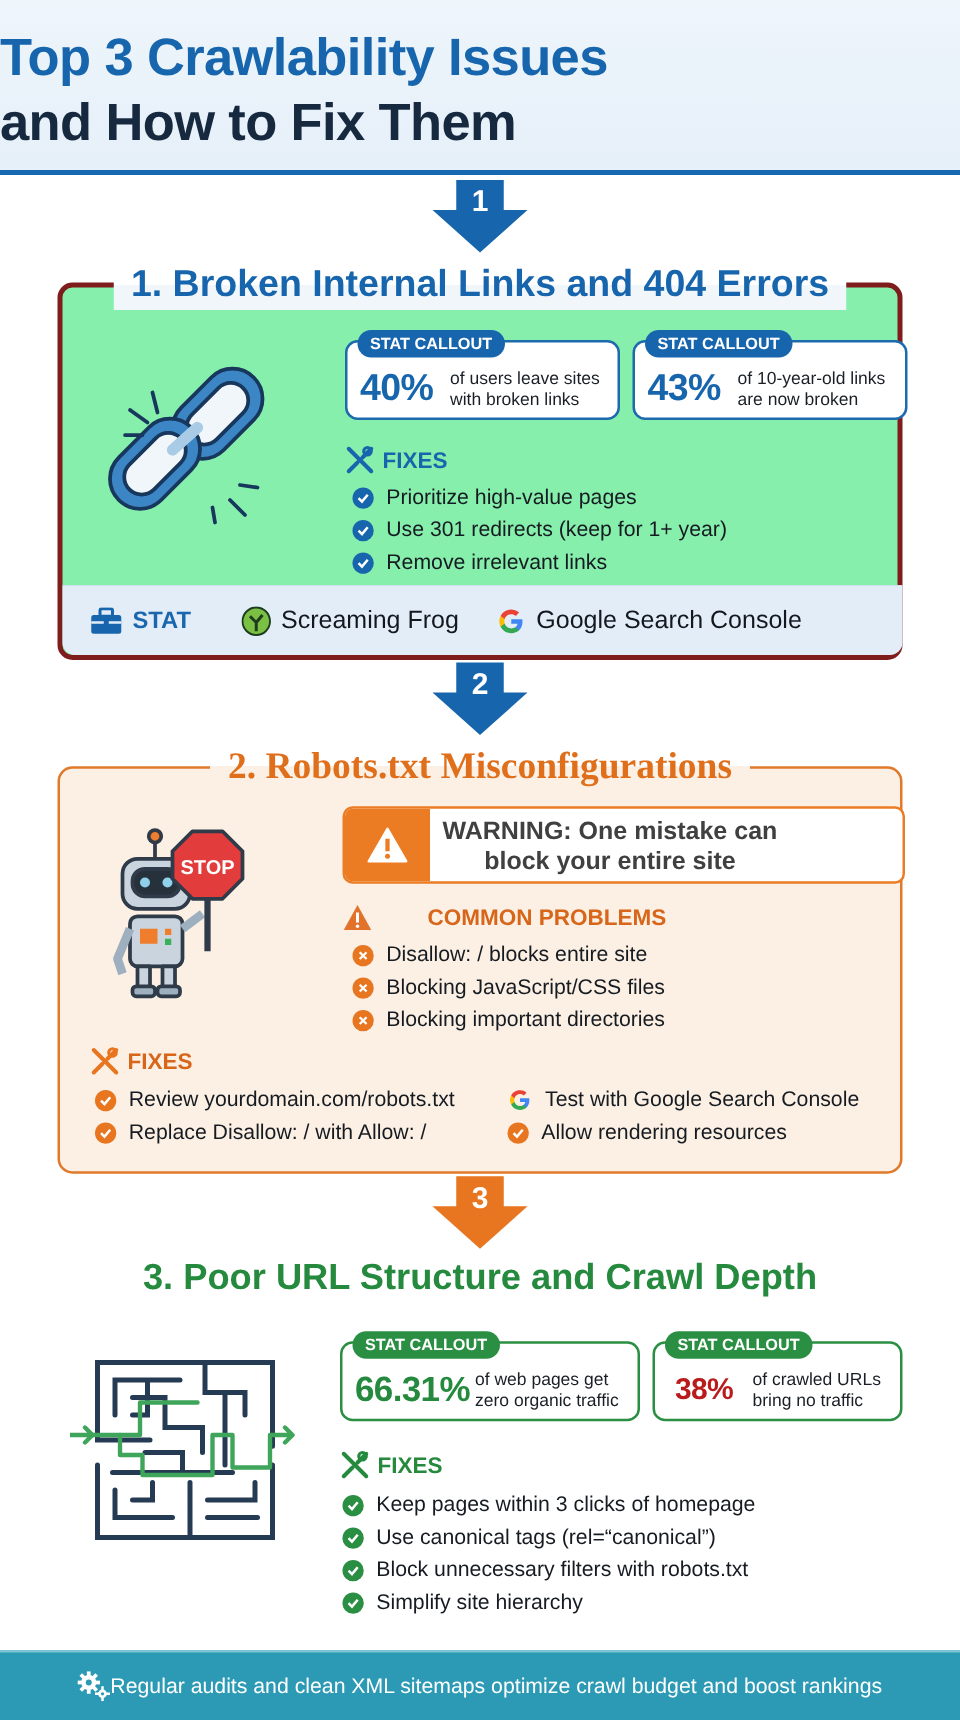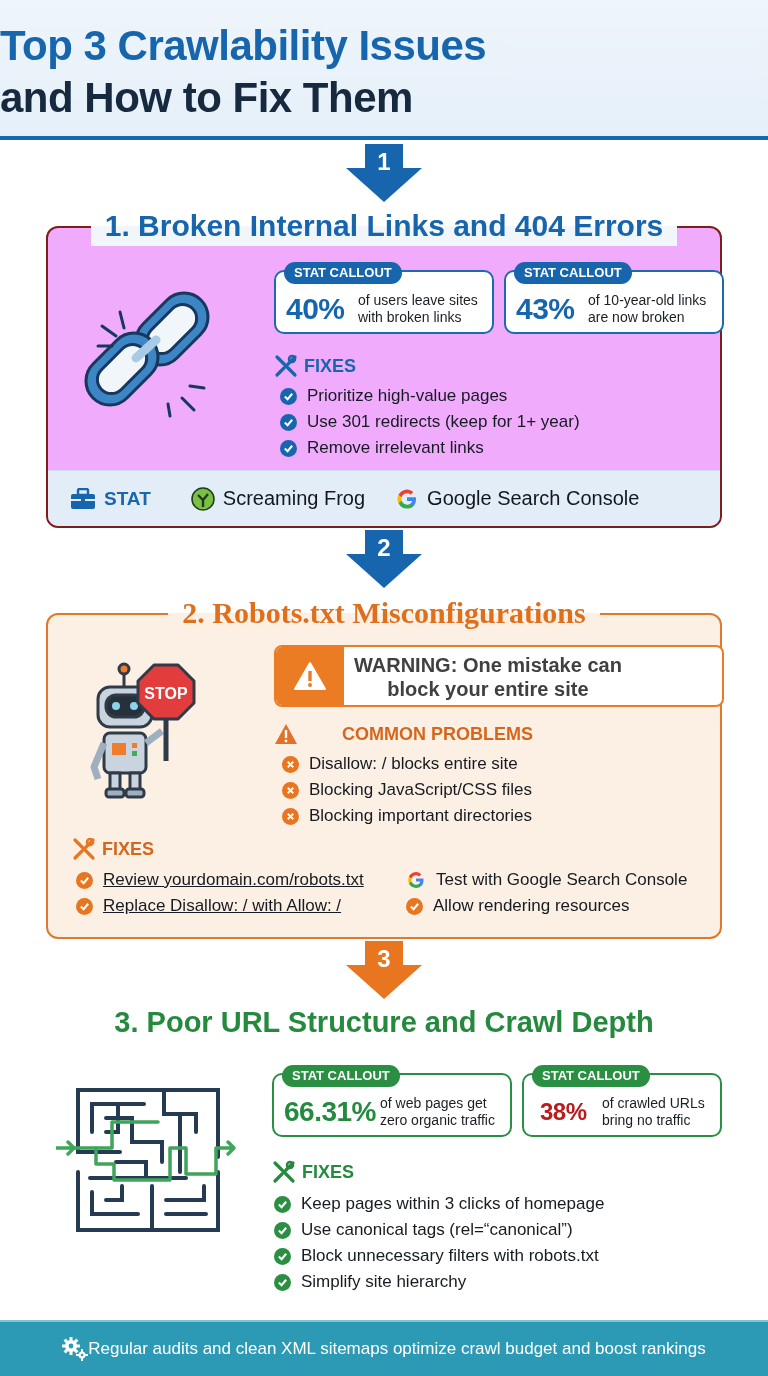--- a/index.html
+++ b/index.html
@@ -18,22 +18,22 @@
 
   
   .arrow { position: absolute; width: 80px; height: 60px; }
   .arrow .stem { position: absolute; left: 21px; top: 0; width: 38px; height: 28px; }
   .arrow .head { position: absolute; left: 2px; top: 24px; width: 0; height: 0; border-left: 38px solid transparent; border-right: 38px solid transparent; }
   .arrow .num { position: absolute; left: 0; width: 80px; top: 4px; text-align: center; color: #fff; font-weight: 700; font-size: 24px; }
 
   
   .sec1 {
     position: absolute; left: 46px; top: 226px; width: 676px; height: 302px;
-    border: 2px solid #7f1d1d; border-radius: 12px;
-    background: #f0abfc;
+    border: 4px solid #7f1d1d; border-radius: 12px;
+    background: #86efac;
   }
   .sec-title {
     position: absolute; top: -22px; left: 0; right: 0; text-align: center;
   }
   .sec-title span {
     display: inline-block; padding: 0 14px; font-size: 30px; font-weight: 700; line-height: 40px;
     background: #fff;
   }
   .sec1 .sec-title span { color: #1765ad; background: linear-gradient(#ffffff 50%, #f1f6fb 50%); }
 
@@ -280,21 +280,21 @@
       </li>
   </ul>
 
   <div class="fix-head" style="left:24px; top:222px; color:#d7661a;">
     <svg width="24" height="24" viewBox="0 0 24 24">
         <path d="M3 3 L21 21 M21 3 L14 10 M3 21 L10 14" stroke="#e8751f" stroke-width="3.2" stroke-linecap="round"></path>
         <circle cx="18" cy="5" r="3" fill="none" stroke="#e8751f" stroke-width="2.5"></circle>
       </svg>
     <span>FIXES</span>
   </div>
-  <ul class="fix-list" style="left:28px; top:252px;text-decoration:underline;">
+  <ul class="fix-list" style="left:28px; top:252px;">
     <li>
         <span class="dot" style="background:#e8751f;">
           <svg viewBox="0 0 12 12">
             <path d="M2 6 L5 9 L10 3" stroke="#fff" stroke-width="2.2" fill="none"></path>
           </svg>
         </span>
         <span>Review yourdomain.com/robots.txt</span>
       </li>
     <li>
         <span class="dot" style="background:#e8751f;">

